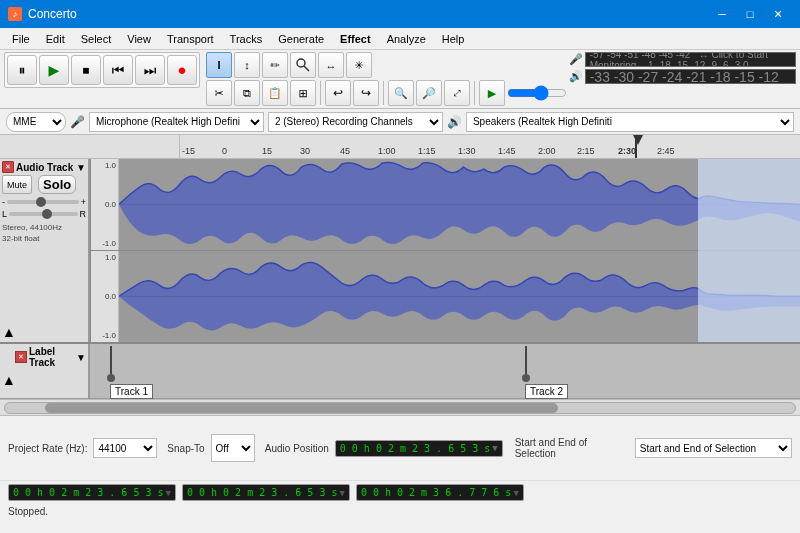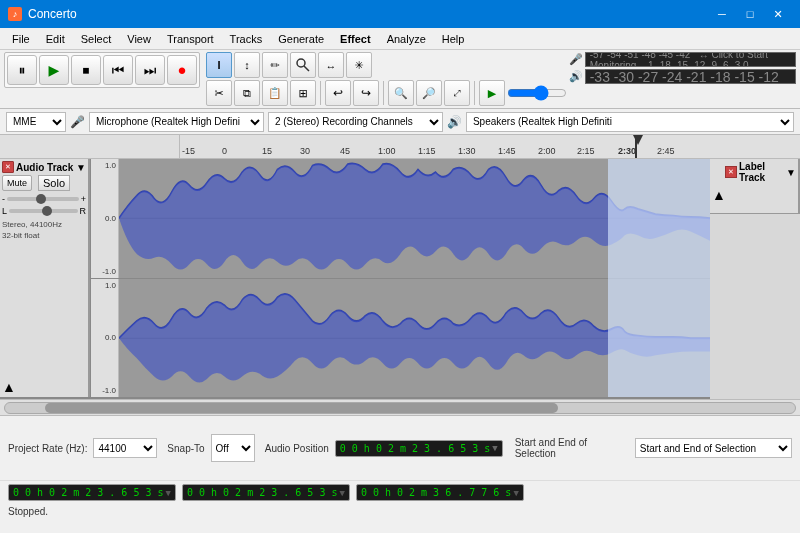--- a/index.html
+++ b/index.html
@@ -140,21 +140,21 @@
     <div style="display:flex;align-items:center;gap:2px;">
       <span style="font-size:11px;color:#555;">🔊</span>
       <div class="meter-line" style="flex:1;height:15px;">
         <span style="font-size:14px;color:#888;">-57 -54 -51 -48 -45 -42 -39 -36 -33 -30 -27 -24 -21 -18 -15 -12 -9 -6 -3 0</span>
       </div>
     </div>
   </div>
 </div>
 
 <div id="device-bar" style="display:flex;align-items:center;gap:4px;padding:2px 6px;background:#f0f0f0;border-bottom:1px solid #bbb;height:26px;">
-  <select class="device-select" style="width:60px;">
+  <select class="device-select" style="width:60px;border-radius:9px;">
     <option>MME</option>
   </select>
   <span style="font-size:12px;">🎤</span>
   <select class="device-select" style="width:175px;">
     <option>Microphone (Realtek High Defini</option>
   </select>
   <select class="device-select" style="width:175px;">
     <option>2 (Stereo) Recording Channels</option>
   </select>
   <span style="font-size:12px;">🔊</span>
@@ -182,33 +182,33 @@
       <span style="position:absolute;left:438px;bottom:2px;font-weight:bold;">2:30</span>
       <span style="position:absolute;left:477px;bottom:2px;">2:45</span>
 
       <div style="position:absolute;left:455px;top:0;width:2px;height:100%;background:#333;"></div>
 
       <div style="position:absolute;left:453px;top:0;border-left:5px solid transparent;border-right:5px solid transparent;border-top:10px solid #333;"></div>
     </div>
   </div>
 </div>
 
-<div id="tracks-wrapper" style="flex:1;display:flex;flex-direction:row;overflow:hidden;background:#d8d8d8;height:240px;">
+<div id="tracks-wrapper" style="flex:1;display:flex;flex-direction:column;overflow:hidden;background:#d8d8d8;height:240px;">
 
   <div id="audio-track" style="display:flex;border-bottom:2px solid #888;flex:1;">
 
     <div id="audio-track-header" style="width:90px;min-width:90px;background:#ddd;border-right:2px solid #999;padding:2px;">
       <div class="track-header-top" style="display:flex;align-items:center;gap:2px;margin-bottom:2px;">
         <div class="track-close-btn" style="width:12px;height:12px;background:#cc4444;border:1px solid #993333;display:flex;align-items:center;justify-content:center;font-size:7px;color:white;cursor:pointer;">✕</div>
         <span style="font-size:10px;font-weight:bold;flex:1;">Audio Track</span>
         <span style="font-size:10px;cursor:pointer;">▼</span>
       </div>
       <div class="mute-solo" style="display:flex;gap:6px;margin-bottom:2px;">
         <button class="ms-btn" style="font-size:9px;border:1px solid #aaa;background:linear-gradient(to bottom,#fff,#ddd);padding:1px 4px;cursor:pointer;border-radius:2px;">Mute</button>
-        <button class="ms-btn" style="font-size:11px;border:1px solid #aaa;background:linear-gradient(to bottom,#fff,#ddd);padding:1px 4px;cursor:pointer;border-radius:0;">Solo</button>
+        <button class="ms-btn" style="font-size:13px;border:1px solid #aaa;background:linear-gradient(to bottom,#fff,#ddd);padding:1px 4px;cursor:pointer;border-radius:6px;font-weight:bold;">Solo</button>
       </div>
       <div style="display:flex;align-items:center;gap:2px;margin:1px 0;">
         <span style="font-size:9px;">-</span>
         <div style="flex:1;height:4px;background:#bbb;border-radius:2px;position:relative;">
           <div style="width:10px;height:10px;background:#555;border-radius:50%;position:absolute;top:-3px;left:40%;cursor:pointer;"></div>
         </div>
         <span style="font-size:9px;">+</span>
       </div>
       <div style="display:flex;align-items:center;gap:2px;margin:1px 0;">
         <span style="font-size:9px;">L</span>

